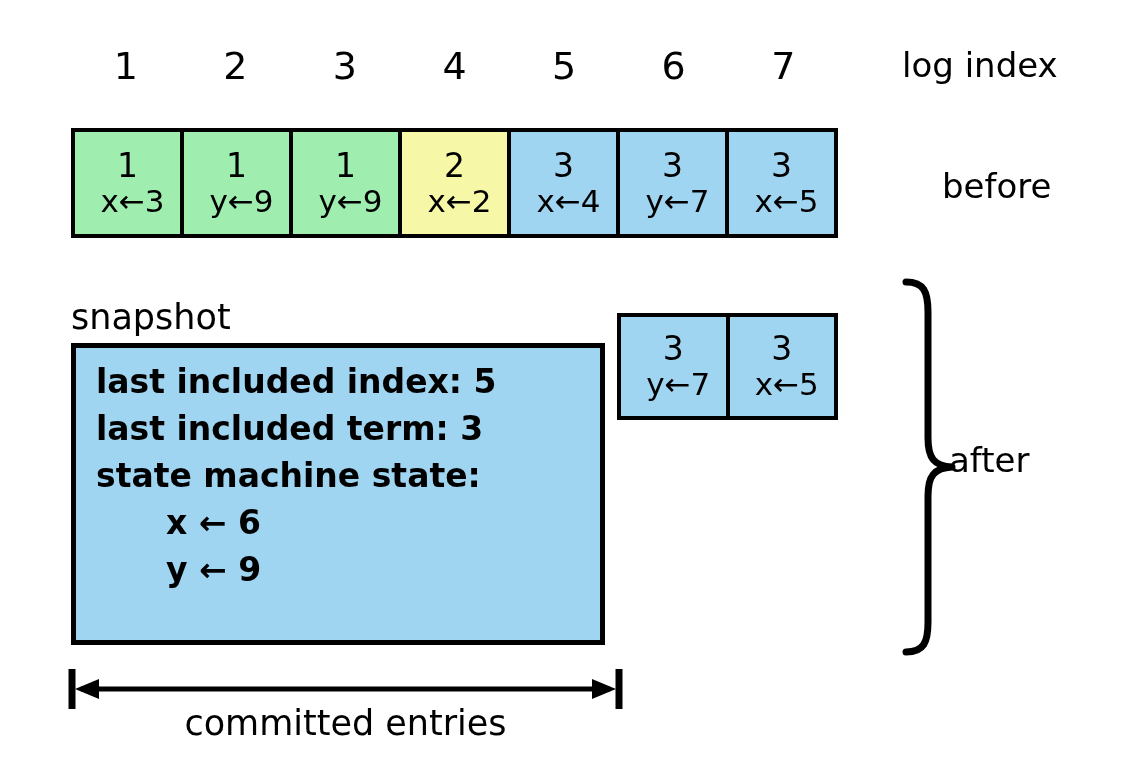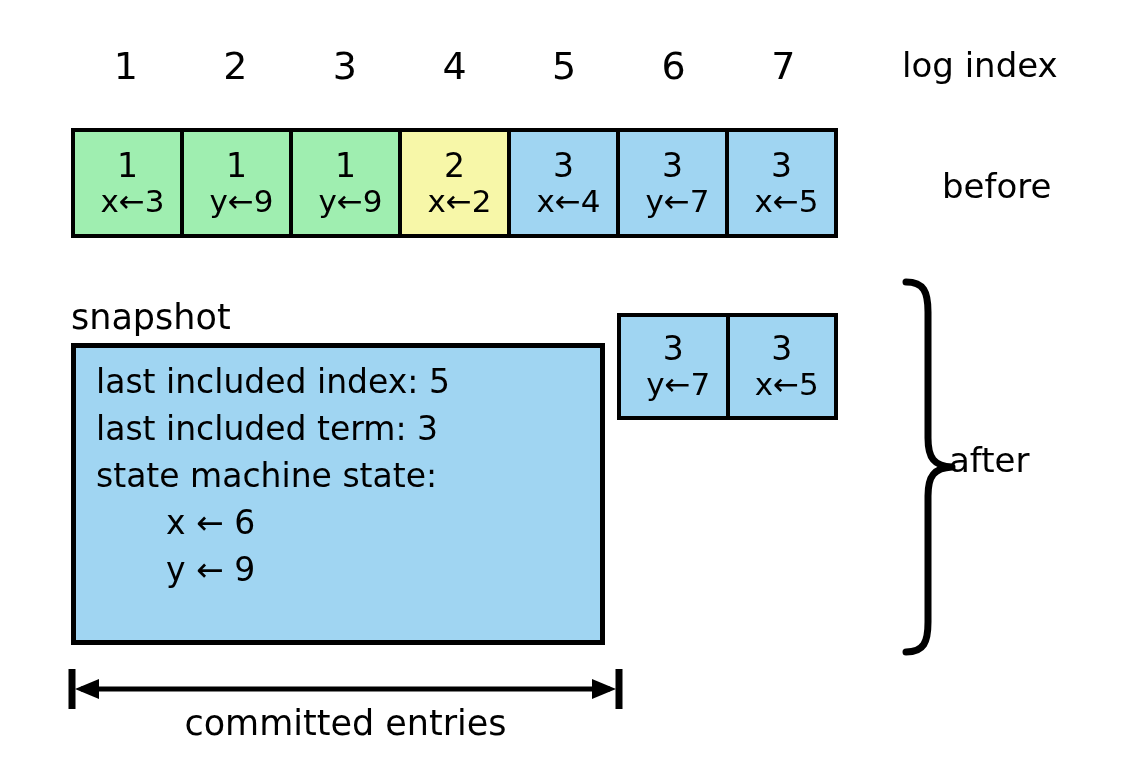--- a/index.html
+++ b/index.html
@@ -129,20 +129,21 @@
   .snapshot-box {
     position: absolute;
     left: 71px;
     top: 343px;
     width: 534px;
     height: 302px;
     box-sizing: border-box;
     border: 5px solid #000000;
     background: #A0D5F2;
     padding: 10px 0 0 20px;
+    font-weight: bold;
   }
   .snap-line {
     font-size: 33px;
     line-height: 47px;
     white-space: nowrap;
   }
   .snap-line.indented { padding-left: 70px; }
 
   
   .after-row {

